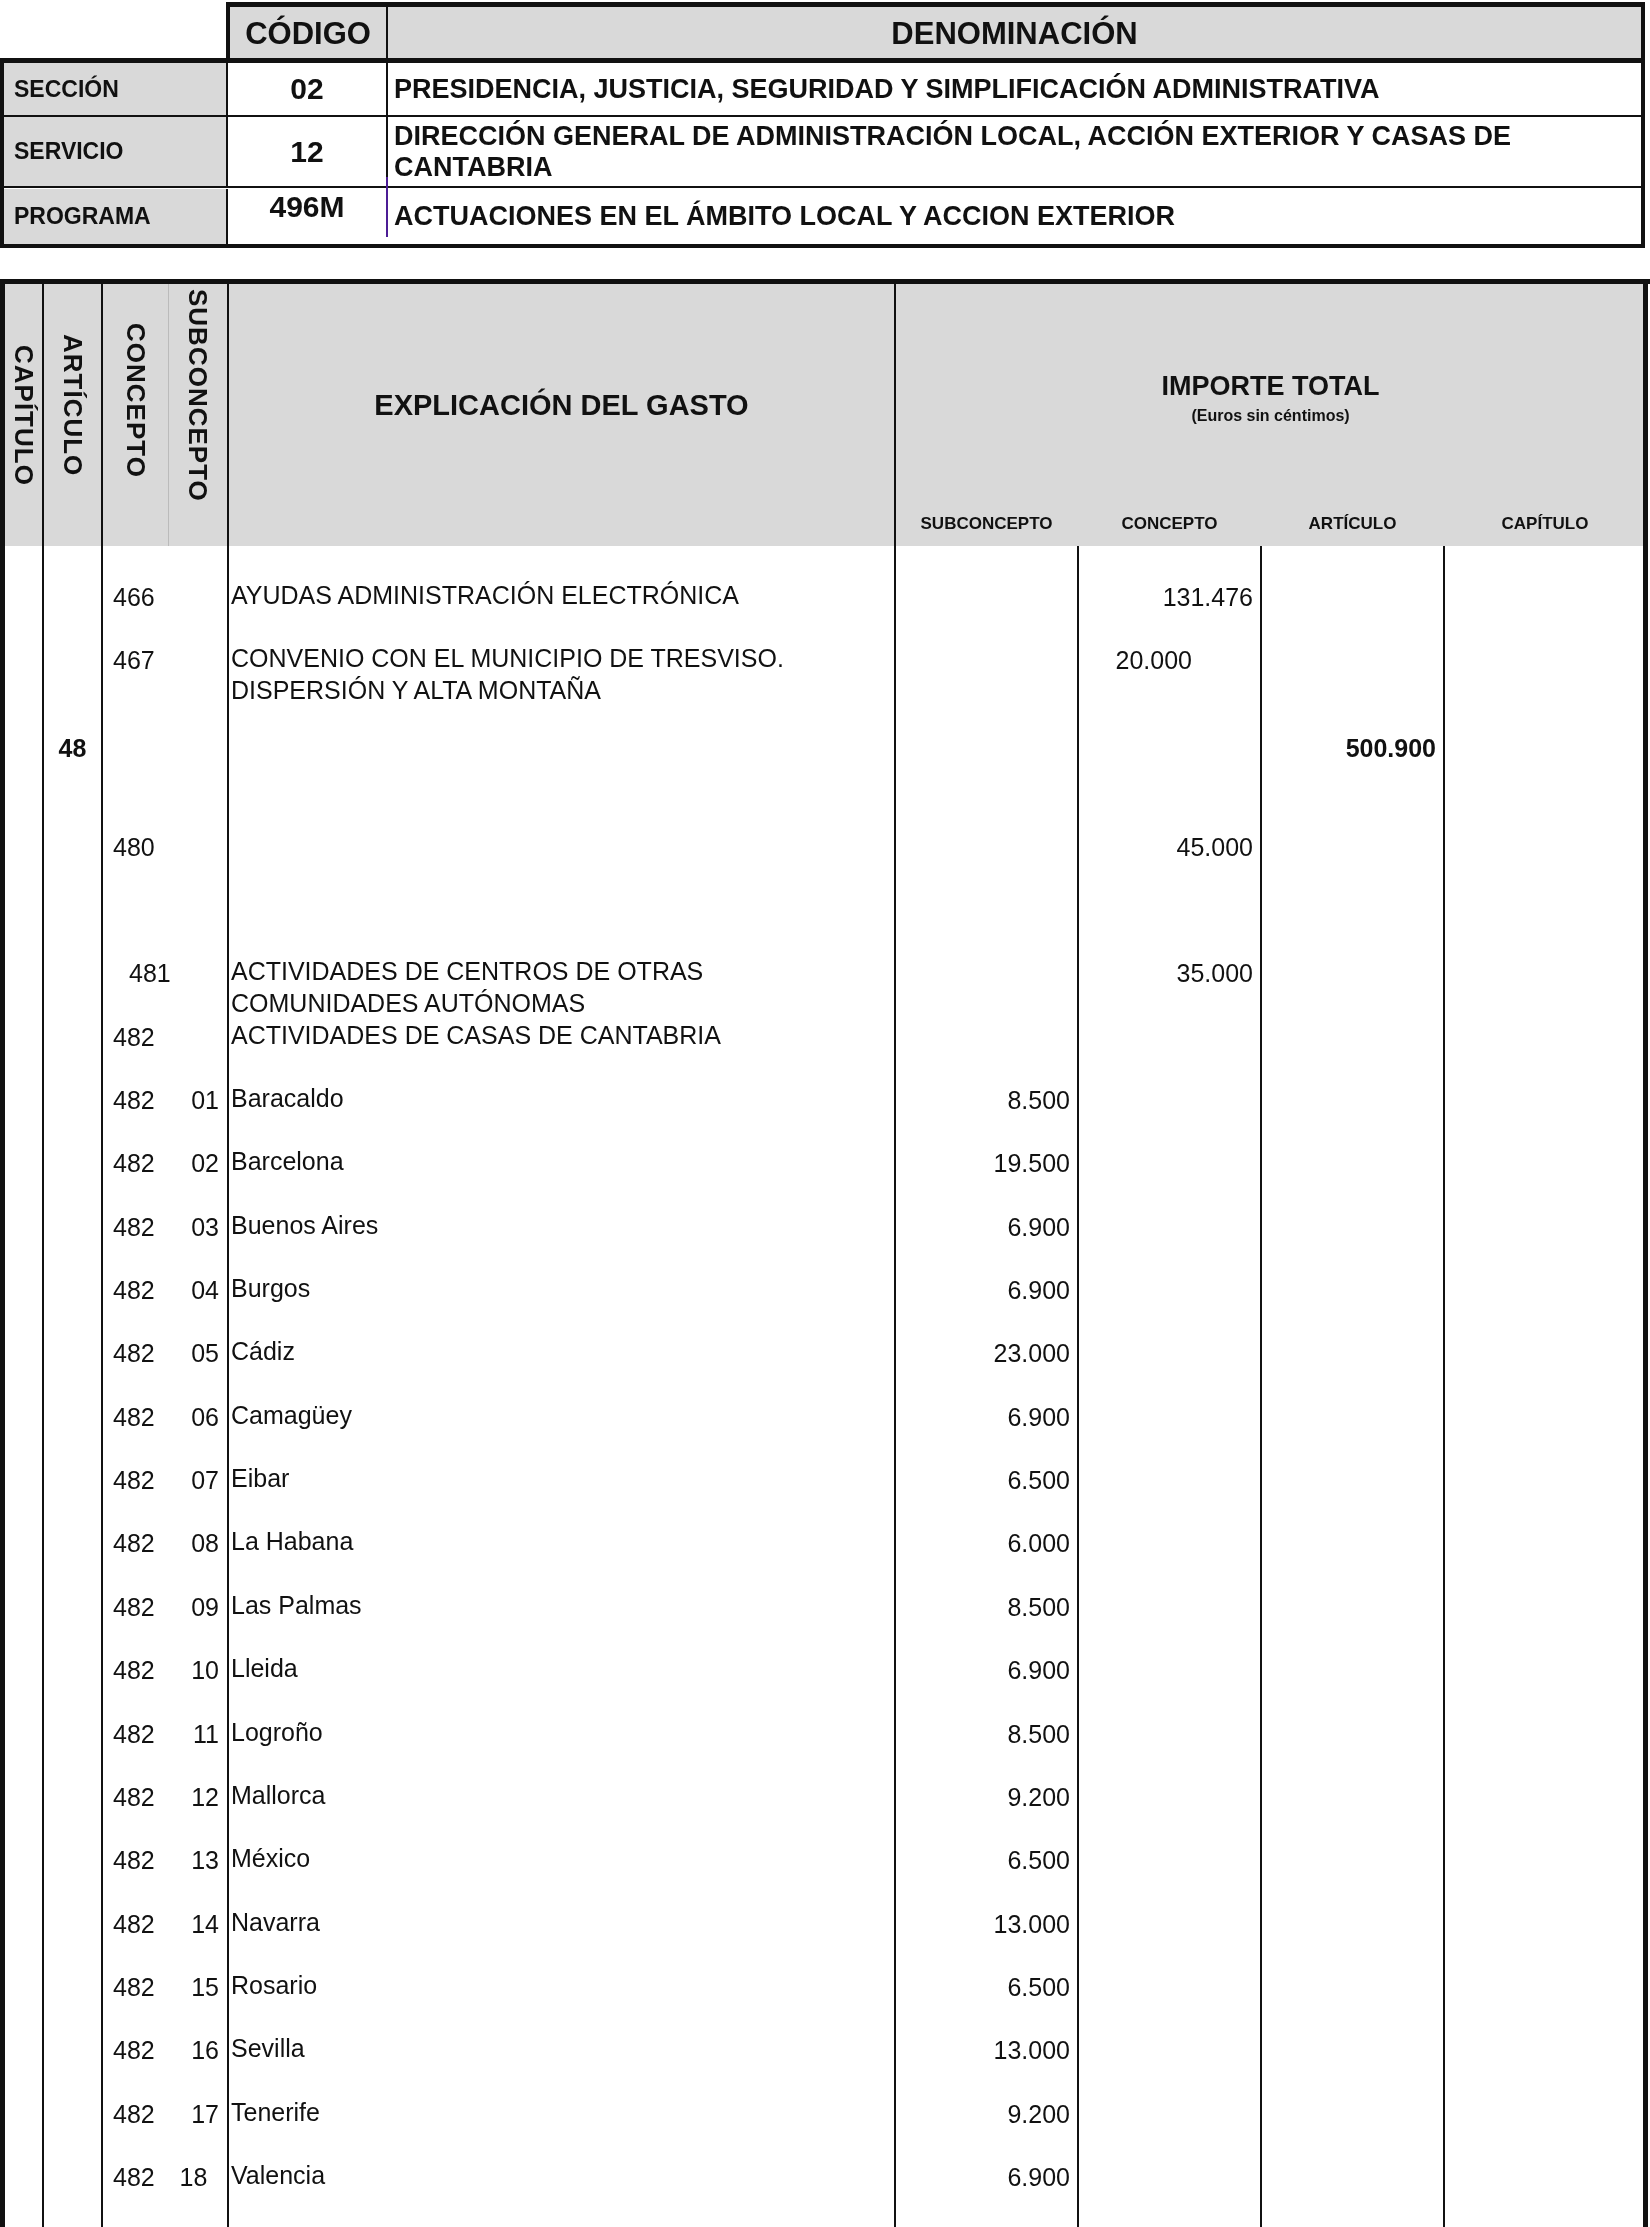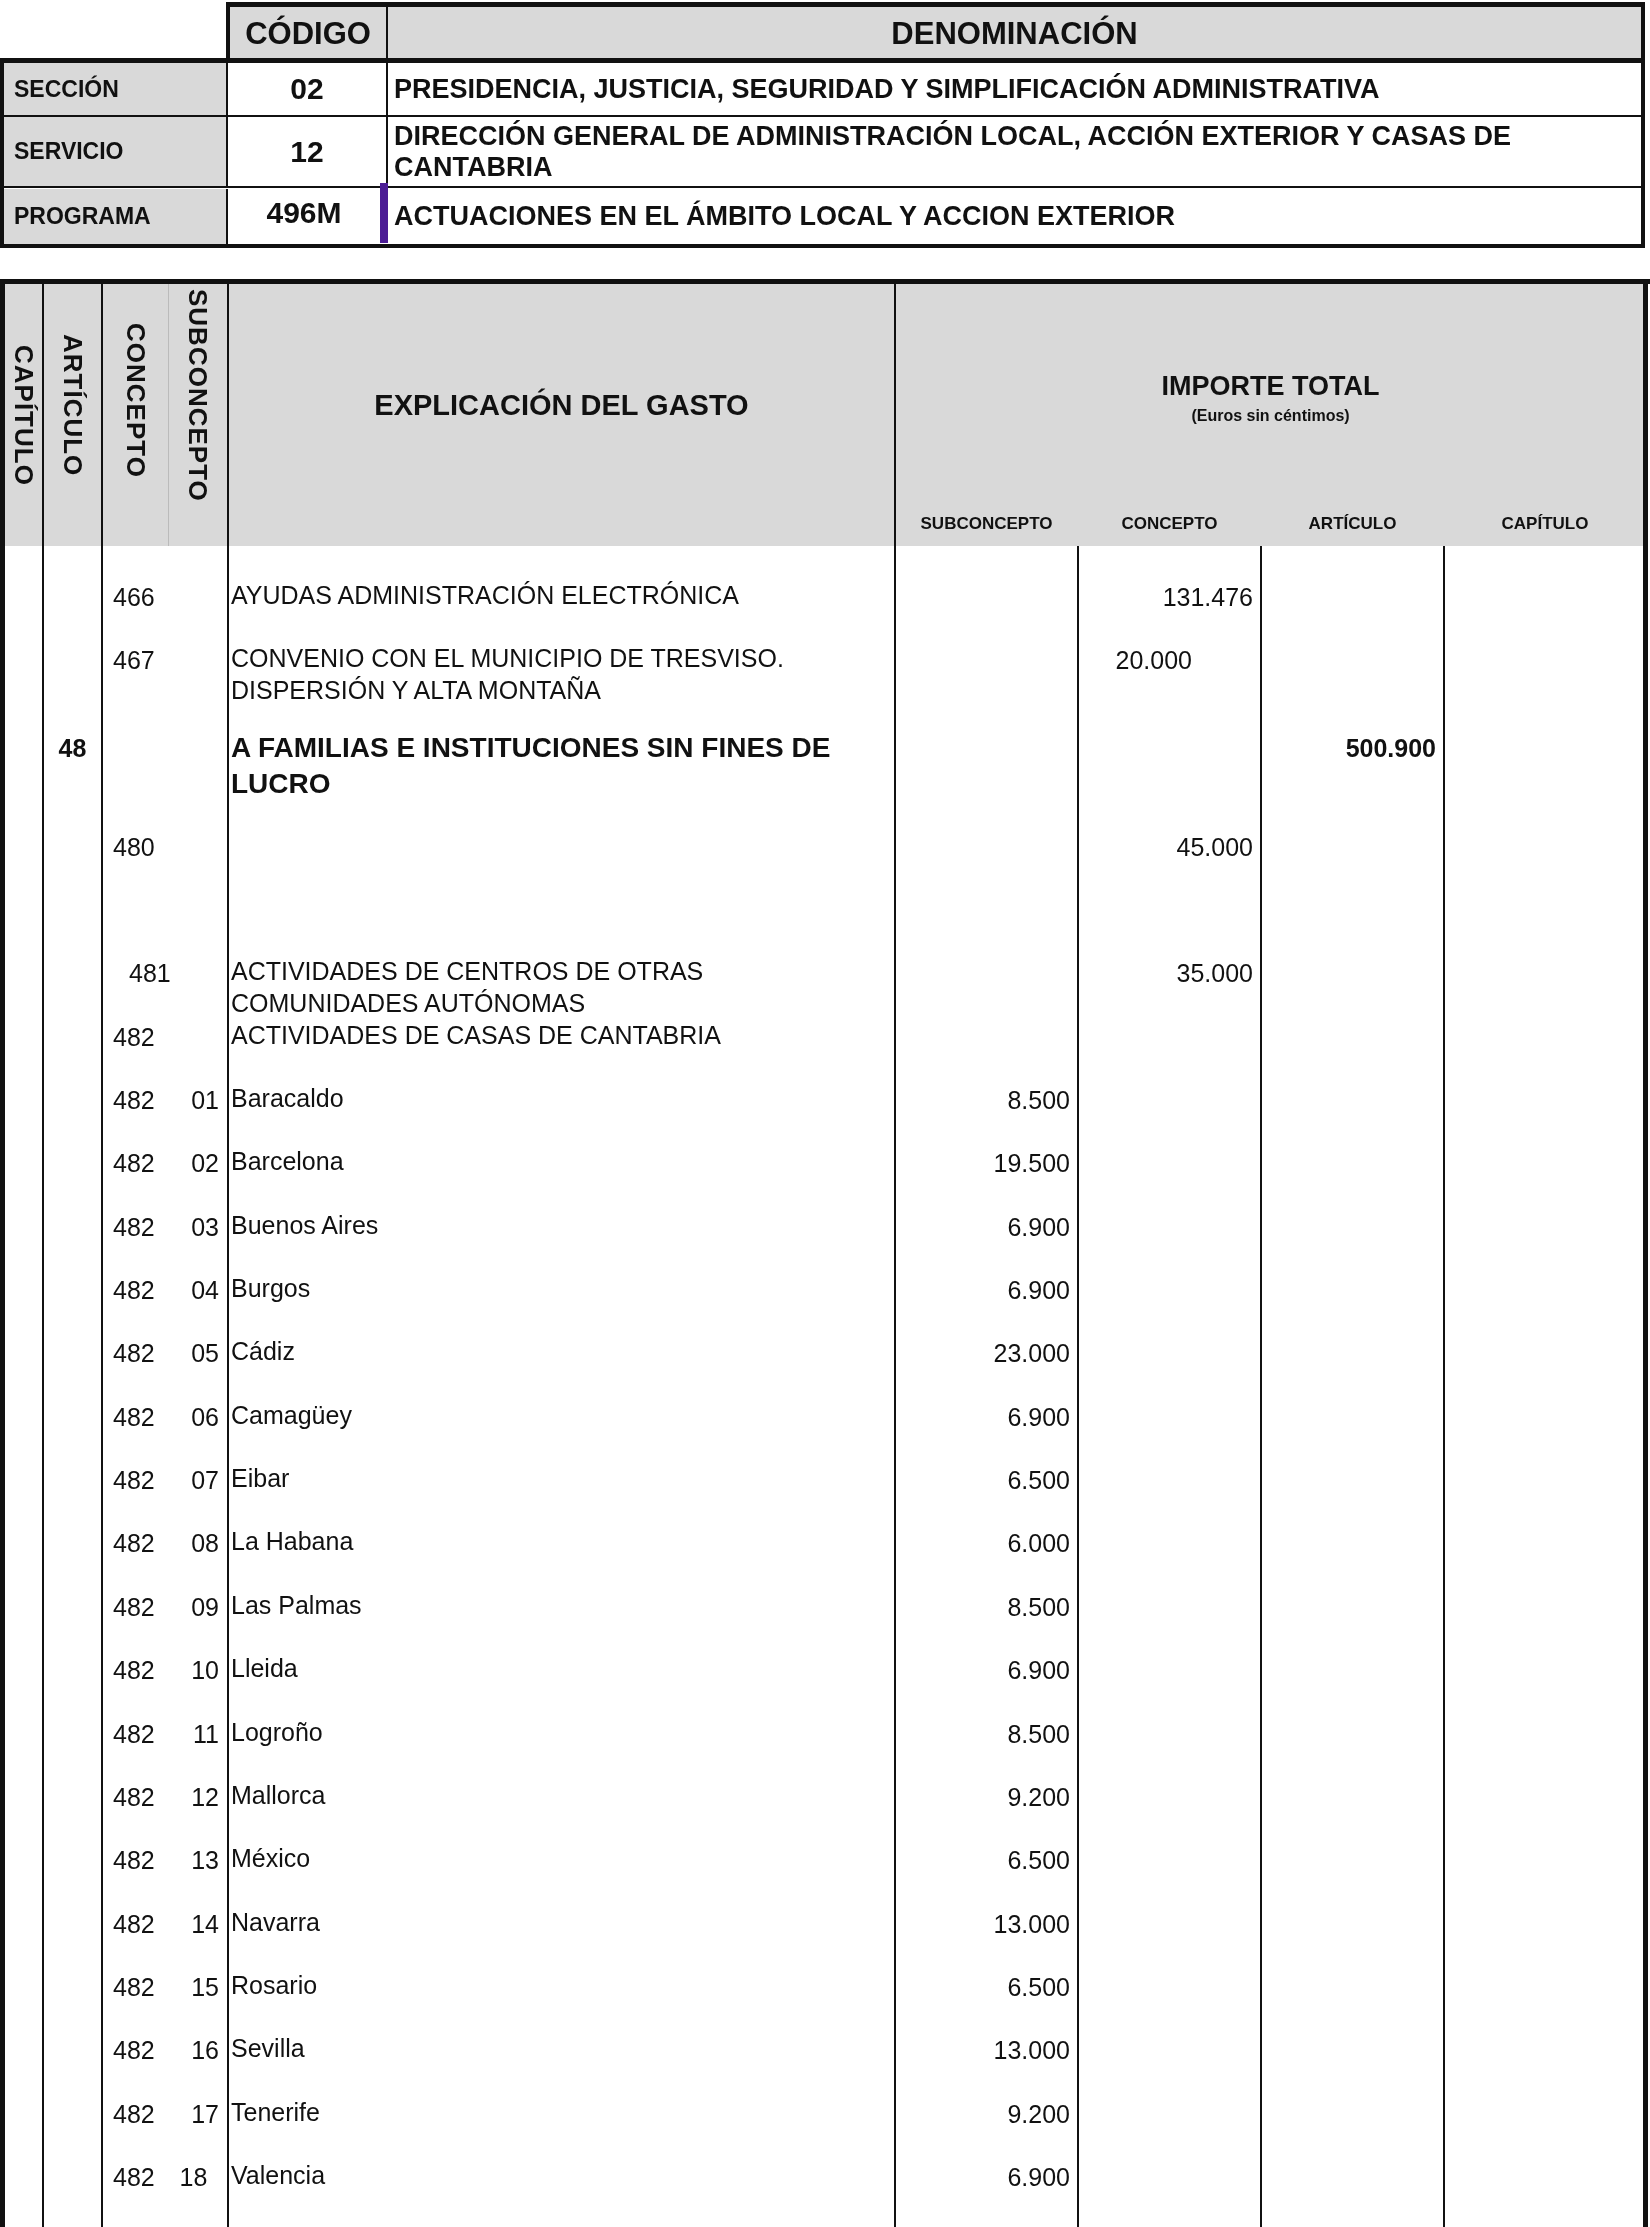--- a/index.html
+++ b/index.html
@@ -38,21 +38,21 @@
 
     <div class="abs gray hdr-cell hdr-label" style="left:0;top:0;width:224px;height:54px;border-right:2px solid #111;border-bottom:2px solid #111;">SECCIÓN</div>
     <div class="abs hdr-cell hdr-code" style="left:224px;top:0;width:160px;height:54px;border-right:2px solid #111;border-bottom:2px solid #111;">02</div>
     <div class="abs hdr-cell hdr-den" style="left:384px;top:0;width:1253px;height:54px;border-bottom:2px solid #111;">PRESIDENCIA, JUSTICIA, SEGURIDAD Y SIMPLIFICACIÓN ADMINISTRATIVA</div>
 
     <div class="abs gray hdr-cell hdr-label" style="left:0;top:54px;width:224px;height:71px;border-right:2px solid #111;border-bottom:2px solid #111;">SERVICIO</div>
     <div class="abs hdr-cell hdr-code" style="left:224px;top:54px;width:160px;height:71px;border-right:2px solid #111;border-bottom:2px solid #111;">12</div>
     <div class="abs hdr-cell hdr-den" style="left:384px;top:54px;width:1253px;height:71px;border-bottom:2px solid #111;padding-right:99px;">DIRECCIÓN GENERAL DE ADMINISTRACIÓN LOCAL, ACCIÓN EXTERIOR Y CASAS DE CANTABRIA</div>
 
     <div class="abs gray hdr-cell hdr-label" style="left:0;top:126px;width:224px;height:55px;border-right:2px solid #111;">PROGRAMA</div>
-    <div class="abs hdr-cell hdr-code" style="left:224px;top:120px;width:160px;height:60px;border-right:8px solid #4c1d95;">496M</div>
+    <div class="abs hdr-cell hdr-code" style="left:224px;top:114px;width:160px;height:60px;border-right:2px solid #4c1d95;">496M</div>
     <div class="abs hdr-cell hdr-den" style="left:384px;top:126px;width:1253px;height:55px;">ACTUACIONES EN EL ÁMBITO LOCAL Y ACCION EXTERIOR</div>
   </div>
 </div>
 
 <div class="abs" style="left:0;top:279px;width:1650px;height:1948px;border-top:5px solid #111;">
 
   <div class="abs gray" style="left:0;top:0;width:1645px;height:262px;"></div>
 
   <div class="abs vcell" style="left:4px;top:0;width:38px;height:262px;">
     <span class="vtext" style="transform:rotate(180deg) rotate(180deg);margin-top:0;">CAPÍTULO</span>
@@ -107,21 +107,20 @@
       <div class="abs row-txt" style="left:231px;top:-4px;width:659px;">CONVENIO CON EL MUNICIPIO DE TRESVISO. DISPERSIÓN Y ALTA MONTAÑA</div>
       <div class="abs num" style="left:896px;top:0;width:174px;"></div>
       <div class="abs num" style="left:1018px;top:0;width:174px;">20.000</div>
       <div class="abs num b" style="left:1262px;top:0;width:174px;"></div>
       <div class="abs num" style="left:1445px;top:0;width:192px;"></div>
       </div>
       <div class="abs" style="left: 0px; top: 450px; width: 1645px; height: 59px;">
       <div class="abs b" style="left:44px;top:0;width:57px;text-align:center;font-size:25px;">48</div>
       <div class="abs" style="left:103px;top:0;width:59px;padding-left:10px;font-size:25px;"></div>
       <div class="abs" style="left:168px;top:0;width:55px;text-align:right;font-size:25px;padding-right:4px;"></div>
-      <div class="abs row-txt" style="left: 231px; top: -4px; width: 659px; font-weight: bold; font-size: 28px; line-height: 36px;">A FAMILIAS E INSTITUCIONES SIN FINES DE LUCRO</div>
       <div class="abs num" style="left:896px;top:0;width:174px;"></div>
       <div class="abs num" style="left:1079px;top:0;width:174px;"></div>
       <div class="abs num b" style="left:1262px;top:0;width:174px;">500.900</div>
       <div class="abs num" style="left:1445px;top:0;width:192px;"></div>
       </div>
       <div class="abs" style="left: 0px; top: 549px; width: 1645px; height: 59px;">
       <div class="abs b" style="left:44px;top:0;width:57px;text-align:center;font-size:25px;"></div>
       <div class="abs" style="left:103px;top:0;width:59px;padding-left:10px;font-size:25px;">480</div>
       <div class="abs" style="left:168px;top:0;width:55px;text-align:right;font-size:25px;padding-right:4px;"></div>
       <div class="abs num" style="left:896px;top:0;width:174px;"></div>

